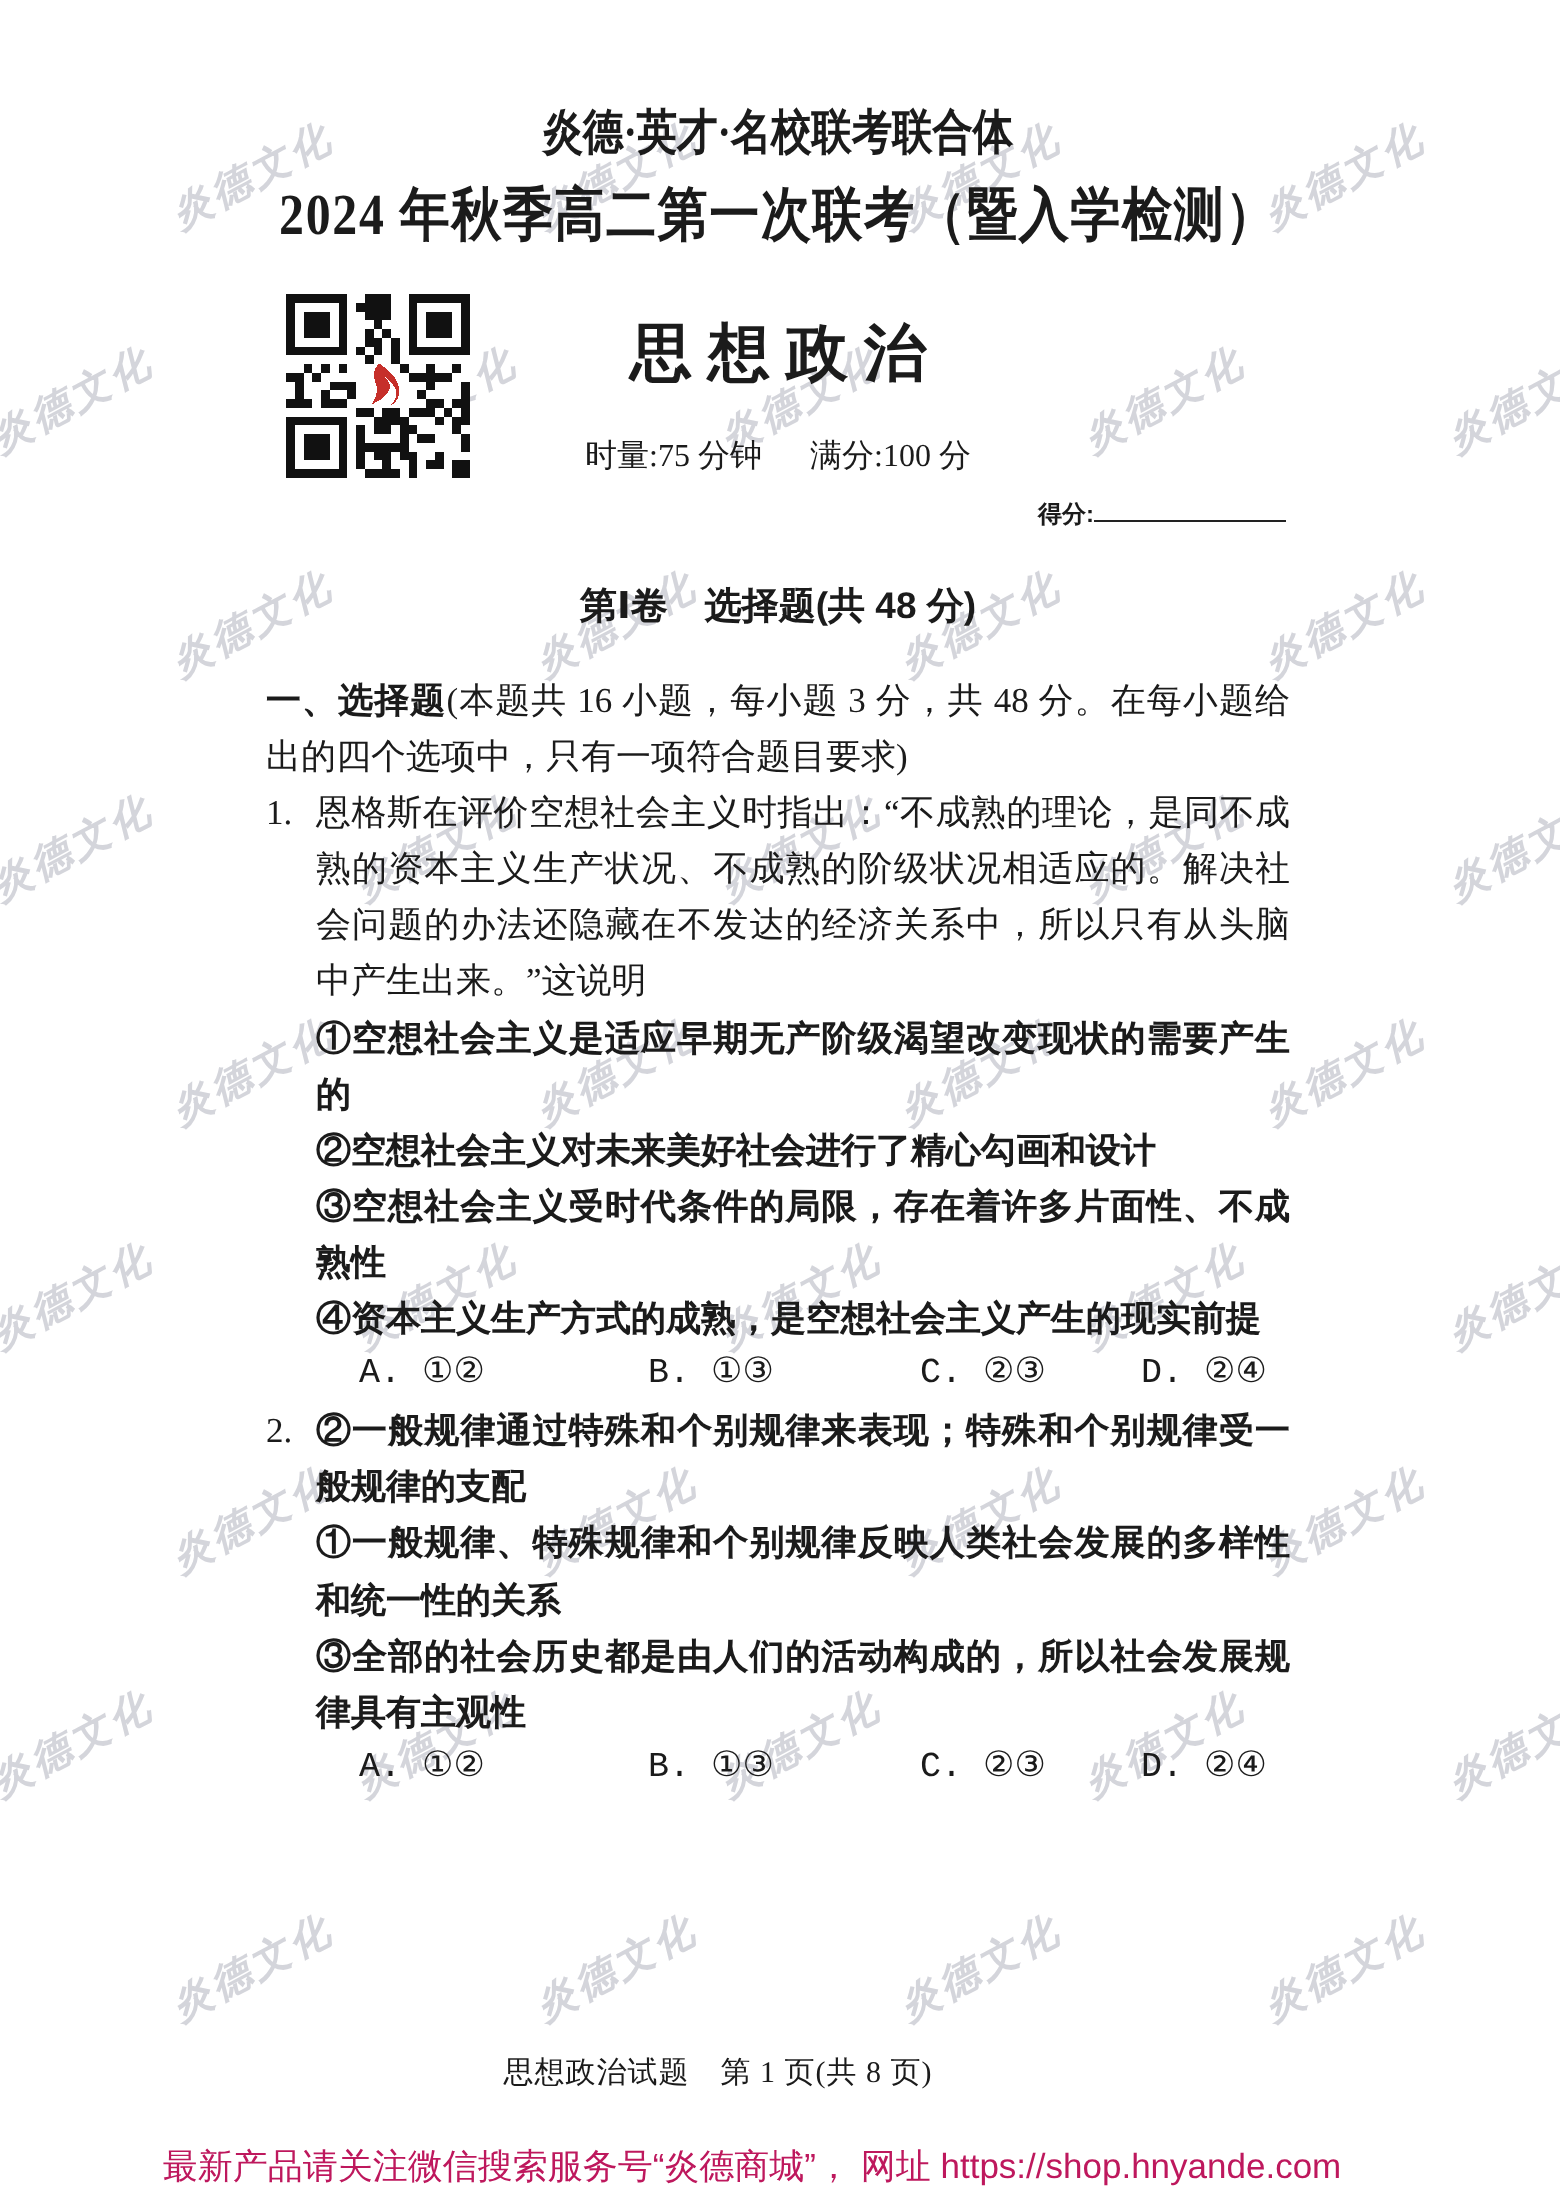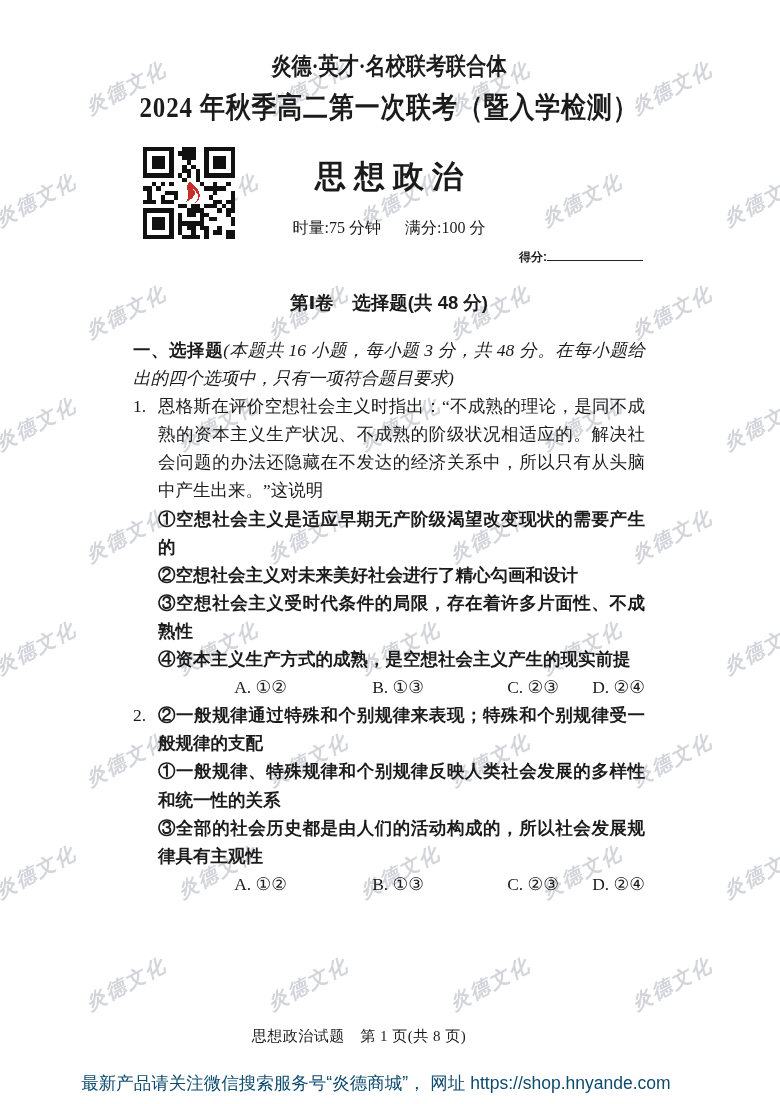--- a/index.html
+++ b/index.html
@@ -38,35 +38,35 @@
   .score-blank{display:inline-block;width:96px;height:15px;border-bottom:1.6px solid #222;vertical-align:baseline;}
 
   .part-title{
     position:absolute;top:290px;left:0;width:100%;text-align:center;
     font-family:"Liberation Sans","DejaVu Sans",sans-serif;font-weight:bold;font-size:18.5px;
   }
 
   .flow{position:absolute;top:336px;left:0;width:512px;font-size:17.5px;line-height:28.1px;text-align:justify;}
   .intro{margin:0;}
   .intro b{font-family:"Liberation Sans","DejaVu Sans",sans-serif;font-weight:bold;font-style:normal;}
-  .kai{font-style:italic;}
+  .kai{}
 
   .q{position:relative;padding-left:25px;}
   .q-num{position:absolute;left:0;top:0;}
   .stem{text-align:justify;}
   .opt{text-align:justify;font-weight:bold;}
-  .choices{display:grid;grid-template-columns:152px 137px 135px auto;margin-left:-25px;padding-left:2px;text-align:right;}
+  .choices{display:grid;grid-template-columns:152px 137px 135px auto;margin-left:-25px;padding-left:2px;text-align:center;font-family:Liberation Mono, monospace;}
 
   .page-footer{
     position:absolute;top:1027px;left:0;right:62px;text-align:center;
     font-size:15px;z-index:1;letter-spacing:.5px;
   }
   .promo{
     position:absolute;top:1071px;left:0;right:28px;text-align:center;z-index:1;
-    font-family:"Liberation Sans","DejaVu Sans",sans-serif;font-size:17.5px;color:#0c4a6e;white-space:nowrap;
+    font-family:"Liberation Sans","DejaVu Sans",sans-serif;font-size:17.5px;color:#be185d;white-space:nowrap;
   }
   .promo .url{font-family:"Liberation Sans","DejaVu Sans",sans-serif;}
 </style>
 </head>
 <body>
 
 <div class="page">
   <div id="watermark-layer">
       <div class="wm" style="left: 126px; top: 88px;">炎德文化</div>
       <div class="wm" style="left: 308px; top: 88px;">炎德文化</div>

